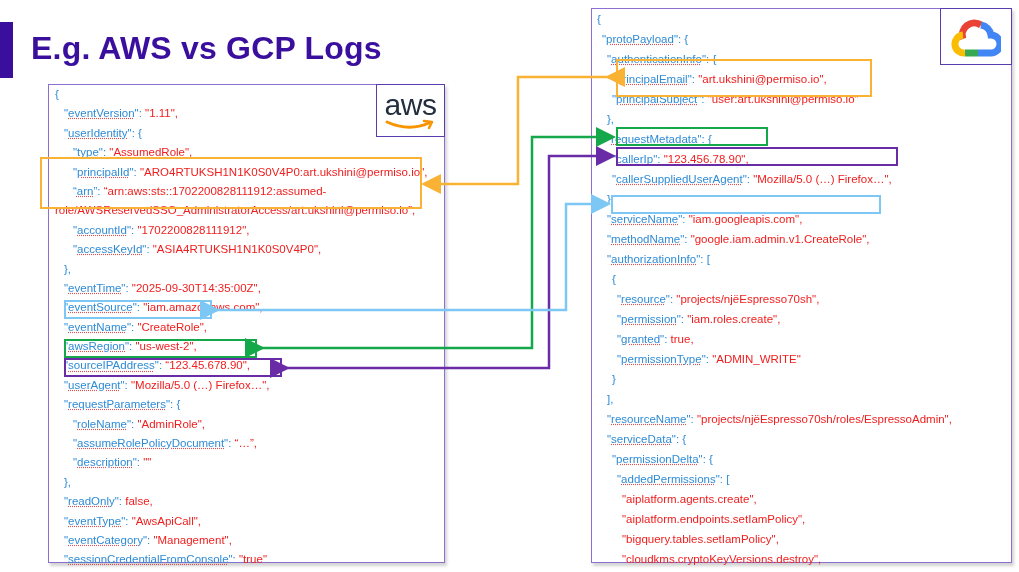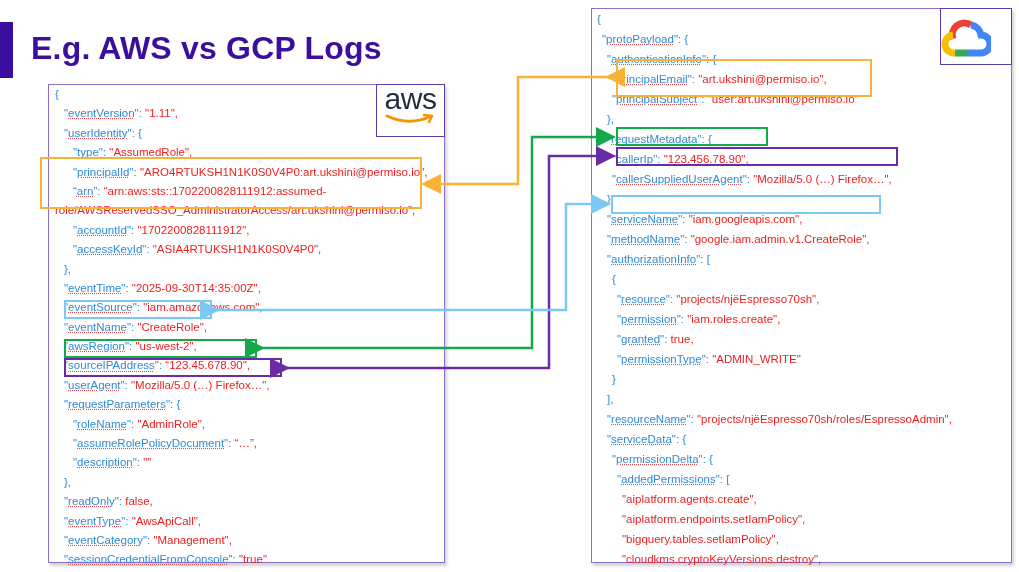--- a/index.html
+++ b/index.html
@@ -17,21 +17,21 @@
   .panel {
     position: absolute; background: #fff;
     border: 1.5px solid #8c6fd0;
     box-shadow: 2px 3px 3px rgba(0,0,0,0.18);
     box-sizing: border-box;
   }
   .aws-panel { left: 48px; top: 84px; width: 397px; height: 479px; }
   .gcp-panel { left: 591px; top: 8px; width: 421px; height: 555px; }
   .logo-box {
     position: absolute; background: #fff; border: 1.5px solid #5a3bb0; box-sizing: border-box;
-    display: flex; align-items: center; 
+    display: flex; align-items: center; justify-content: center;
   }
   .aws-logo { right: -1px; top: -1px; width: 69px; height: 53px; flex-direction: column; }
   .gcp-logo { right: -1px; top: -1px; width: 72px; height: 57px; }
   .aws-word { font-size: 30px; color: #232f3e; line-height: 28px; font-family: "Liberation Sans", sans-serif; letter-spacing: -0.5px; }
   .code {
     position: absolute; margin: 0;
     font-family: "Liberation Sans", sans-serif; font-size: 11.5px; line-height: 19.4px;
     color: #2e8bd6; white-space: pre;
   }
   .aws-code { left: 6px; top: 0px; }

